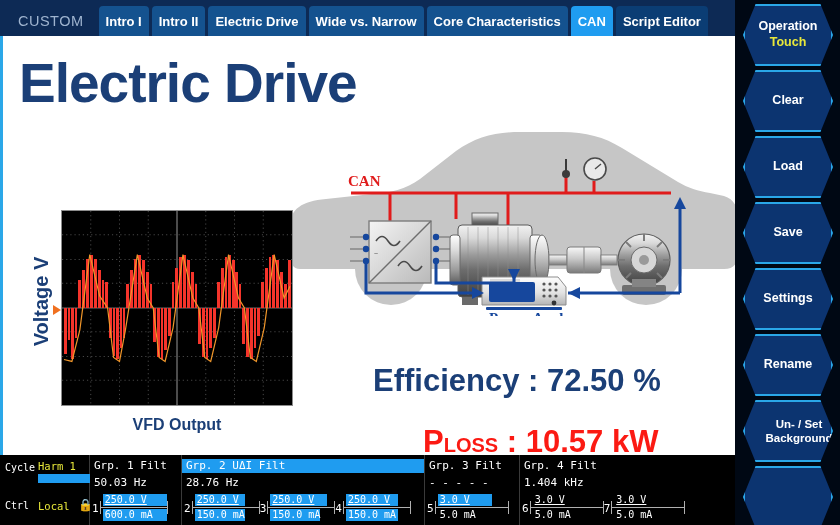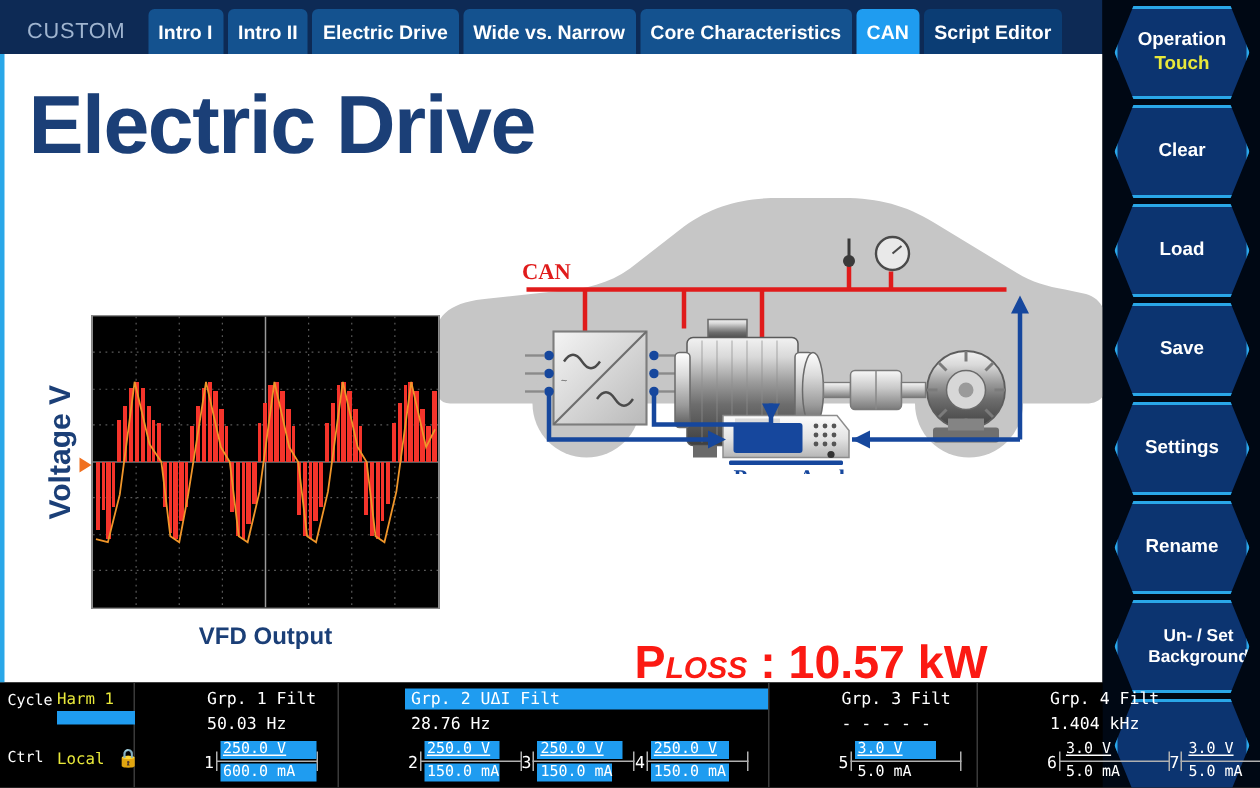--- a/index.html
+++ b/index.html
@@ -104,21 +104,21 @@
   #eff {
     position: absolute; left: 370px; top: 327px;
     font-size: 31px; font-weight: bold; color: #1b3f77;
     white-space: nowrap;
   }
   #ploss {
     position: absolute; left: 420px; top: 388px;
     font-size: 31px; font-weight: bold; color: #fb1a13;
     white-space: nowrap;
   }
-  #ploss .sub { font-size: 20px; font-style: italic; }
+  #ploss .sub { font-size: 20px; }
 
   
   #rail {
     position: absolute; left: 735px; top: 0;
     width: 105px; height: 525px;
     background: #000814;
   }
   .hexbtn {
     position: absolute; left: 8px;
     width: 90px; height: 62px;
@@ -157,21 +157,20 @@
   #statCycle .row2 { position: absolute; left: 5px; top: 45px; font-size: 10px; color: #ffffff; }
   #statCycle .local{ position: absolute; left: 38px; top: 45px; font-size: 10.5px; color: #e8e83a; }
   #statCycle .lock { position: absolute; left: 78px; top: 43px; font-size: 12px; color: #8a8a8a; }
 
   .grp {
     position: relative;
     height: 70px;
     border-right: 1px solid #3a3a3a;
     flex: none;
     padding: 0;
-    margin-left: 44px;
   }
   .grp .ghead {
     position: absolute; left: 0; top: 4px;
     height: 14px; line-height: 14px;
     font-size: 11px; color: #ffffff;
     padding: 0 4px;
     white-space: nowrap;
   }
   .grp .ghead.hl { background: #1f9cf0; color: #ffffff; left: 0; right: 0; }
   .grp .gfreq {
@@ -490,20 +489,21 @@
             <path d="M2,150 L10,152 L18,120 L28,44 L38,86 L46,98 L52,148 L58,152 L64,120
                      L76,44 L86,88 L92,98 L98,148 L104,152 L112,118 L122,44 L132,88 L138,98
                      L144,148 L150,152 L158,118 L168,44 L178,88 L184,98 L190,148 L196,152
                      L204,118 L214,44 L224,88 L230,76" fill="none" stroke="#f0962a" stroke-width="1.2"></path>
           </g>
         </svg>
       </div>
       <div id="vfd">VFD Output</div>
     </div>
 
+    <div id="eff"><span>Efficiency : </span><span>72.50 %</span></div>
 
     <div id="ploss"><span>P</span><span class="sub">LOSS</span><span> : </span><span>10.57 kW</span></div>
   </div>
 
   <div id="rail">
     <div class="hexbtn" style="top:4px">
       <span>Operation</span>
       <span class="sub2">Touch</span>
     </div>
     <div class="hexbtn" style="top:70px">

